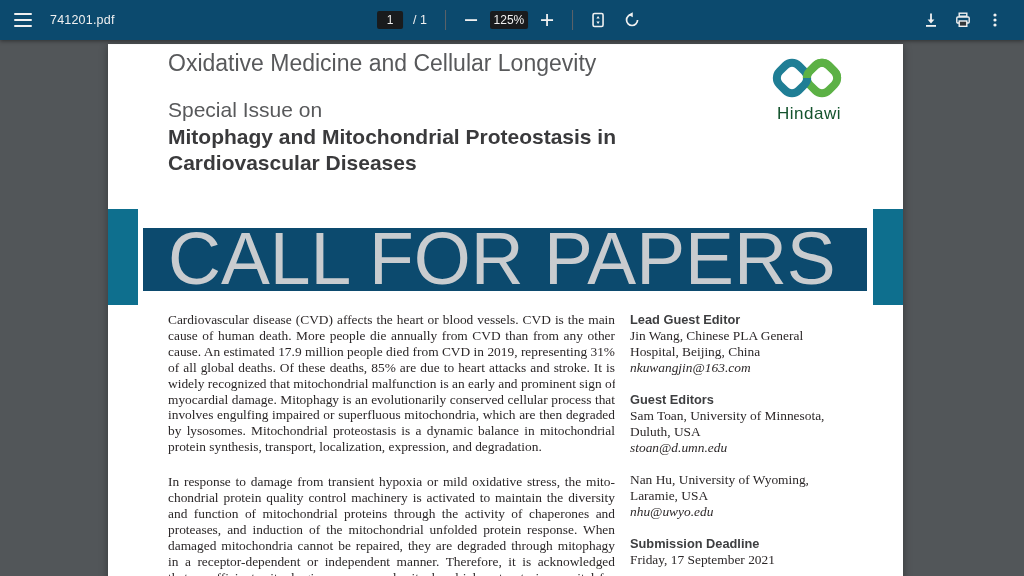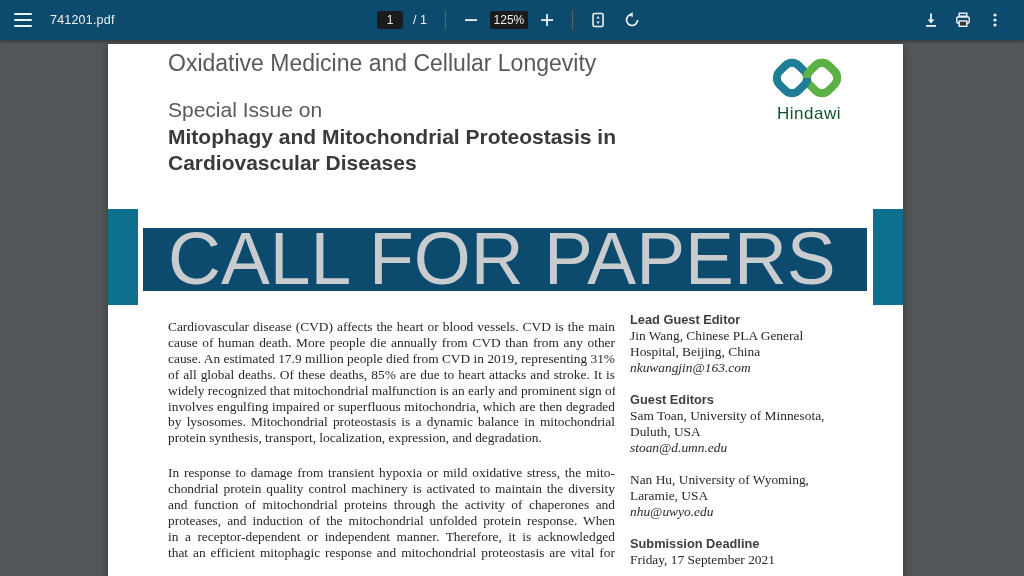--- a/index.html
+++ b/index.html
@@ -48,21 +48,21 @@
   .teal-left{left:0;}
   .teal-right{left:765px;}
   .band{position:absolute;left:35px;top:184px;width:724px;height:63px;background:#0c4a6e;}
   .band-text{position:absolute;left:25px;top:0;line-height:62px;font-size:74px;
     font-weight:400;color:#C9CCCF;white-space:nowrap;font-family:"Liberation Sans",sans-serif;
     transform:scaleX(.99);transform-origin:left center;}
   
   .columns{position:absolute;left:60px;top:268px;width:698px;display:flex;gap:15px;}
   .col-left{width:447px;flex:0 0 auto;font-family:"Liberation Serif",serif;
     font-size:13.4px;line-height:15.9px;color:#2b2728;}
-  .para{margin:7px 0 19px 0;}
+  .para{margin:0 0 19px 0;}
   .tline{white-space:nowrap;overflow:hidden;text-align:justify;text-align-last:justify;}
   .tline-left{text-align-last:left;}
   .col-right{width:236px;flex:0 0 auto;font-family:"Liberation Serif",serif;
     font-size:13.4px;line-height:16px;color:#2b2728;}
   .sb-block{margin:0 0 16px 0;}
   .sb-head{font-family:"Liberation Sans",sans-serif;font-weight:bold;font-size:12.8px;
     line-height:16px;color:#3d3e40;}
   .sb-line{line-height:16px;}
   .sb-email{line-height:16px;font-style:italic;}
   .sb-head:empty,.sb-line:empty,.sb-email:empty{display:none;}
@@ -206,29 +206,31 @@
     </div>
 
     <div class="columns">
       <div class="col-left">
         <div class="para">
             <div class="tline">Cardiovascular disease (CVD) affects the heart or blood vessels. CVD is the main</div>
             <div class="tline">cause of human death. More people die annually from CVD than from any other</div>
             <div class="tline">cause. An estimated 17.9 million people died from CVD in 2019, representing 31%</div>
             <div class="tline">of all global deaths. Of these deaths, 85% are due to heart attacks and stroke. It is</div>
             <div class="tline">widely recognized that mitochondrial malfunction is an early and prominent sign of</div>
+            <div class="tline">myocardial damage. Mitophagy is an evolutionarily conserved cellular process that</div>
             <div class="tline">involves engulfing impaired or superfluous mitochondria, which are then degraded</div>
             <div class="tline">by lysosomes. Mitochondrial proteostasis is a dynamic balance in mitochondrial</div>
             <div class="tline tline-left">protein synthesis, transport, localization, expression, and degradation.</div>
           </div>
         <div class="para">
             <div class="tline">In response to damage from transient hypoxia or mild oxidative stress, the mito-</div>
             <div class="tline">chondrial protein quality control machinery is activated to maintain the diversity</div>
             <div class="tline">and function of mitochondrial proteins through the activity of chaperones and</div>
             <div class="tline">proteases, and induction of the mitochondrial unfolded protein response. When</div>
+            <div class="tline">damaged mitochondria cannot be repaired, they are degraded through mitophagy</div>
             <div class="tline">in a receptor-dependent or independent manner. Therefore, it is acknowledged</div>
             <div class="tline">that an efficient mitophagic response and mitochondrial proteostasis are vital for</div>
           </div>
       </div>
       <div class="col-right">
         <div class="sb-block">
           <div class="sb-head">Lead Guest Editor</div>
           <div class="sb-line">Jin Wang, Chinese PLA General</div>
           <div class="sb-line">Hospital, Beijing, China</div>
           <div class="sb-email">nkuwangjin@163.com</div>

